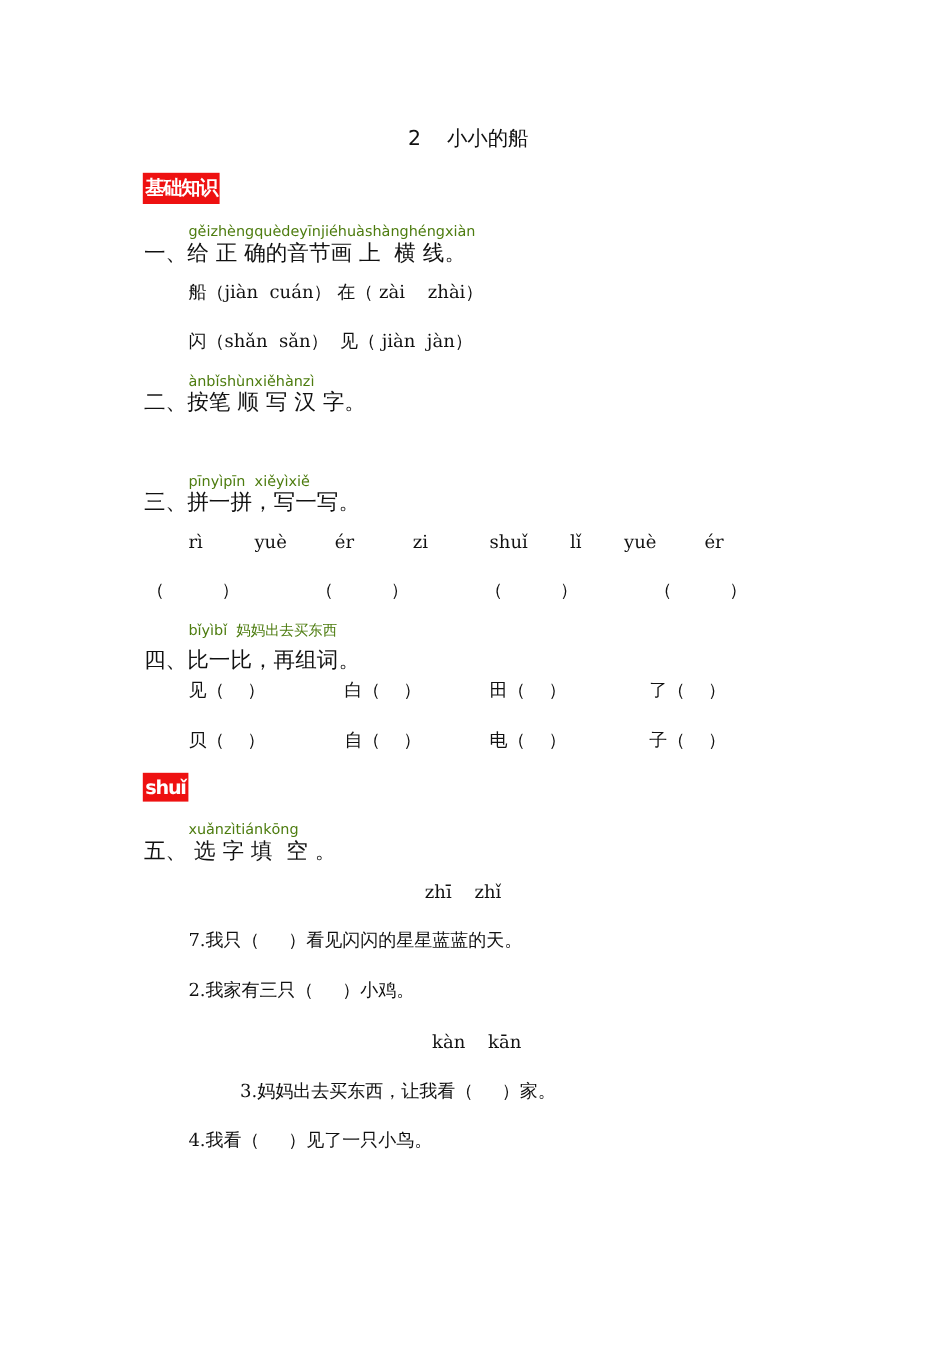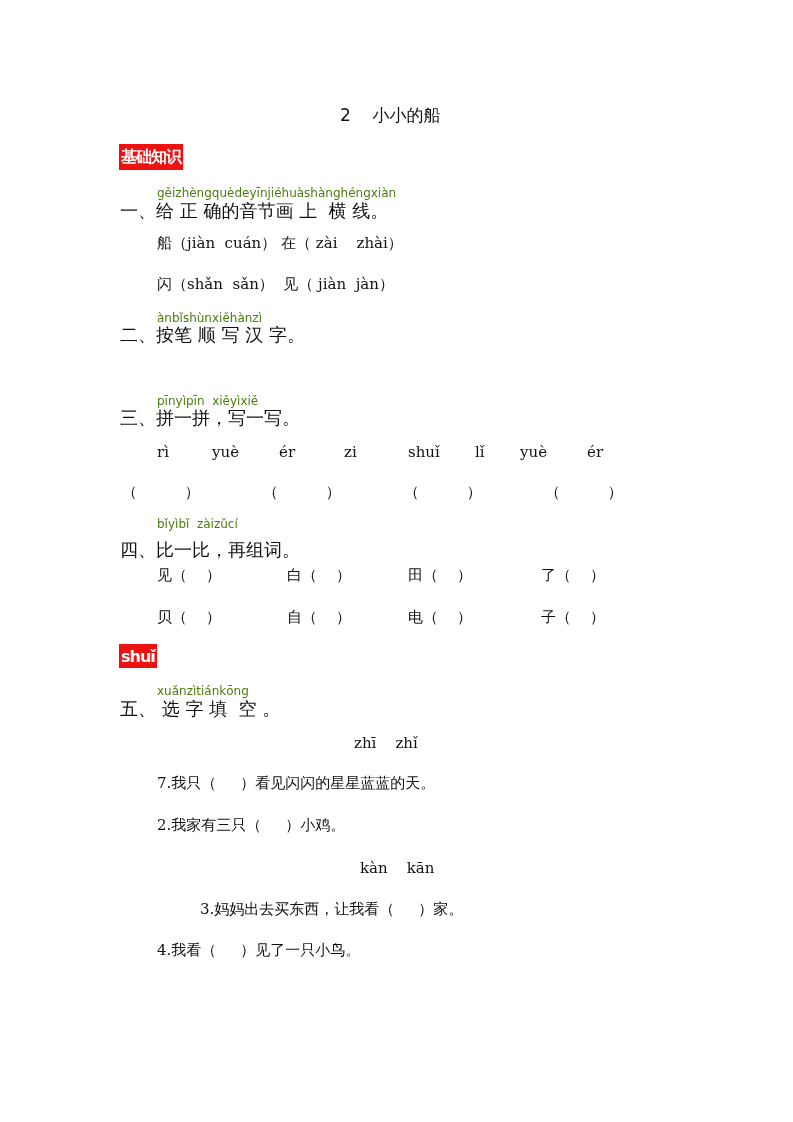--- a/index.html
+++ b/index.html
@@ -42,21 +42,21 @@
 <div class="abs line" style="left:344px; top:443px;">zi</div>
 <div class="abs line" style="left:408px; top:443px;">shuǐ</div>
 <div class="abs line" style="left:475px; top:443px;">lǐ</div>
 <div class="abs line" style="left:520px; top:443px;">yuè</div>
 <div class="abs line" style="left:587px; top:443px;">ér</div>
 <div class="abs line" style="left:122px; top:483px;">（          ）</div>
 <div class="abs line" style="left:263px; top:483px;">（          ）</div>
 <div class="abs line" style="left:404px; top:483px;">（          ）</div>
 <div class="abs line" style="left:545px; top:483px;">（          ）</div>
 
-<div class="abs py-small" style="left:157px; top:517px;">bǐyìbǐ  zàizǔcí</div>
+<div class="abs py-small" style="left:157px; top:517px;">bǐyìbǐ  妈妈出去买东西</div>
 <div class="abs q-head" style="left:120px; top:538px;">四、比一比，再组词。</div>
 <div class="abs line" style="left:157px; top:566px;">见（    ）</div>
 <div class="abs line" style="left:287px; top:566px;">白（    ）</div>
 <div class="abs line" style="left:408px; top:566px;">田（    ）</div>
 <div class="abs line" style="left:541px; top:566px;">了（    ）</div>
 <div class="abs line" style="left:157px; top:608px;">贝（    ）</div>
 <div class="abs line" style="left:287px; top:608px;">自（    ）</div>
 <div class="abs line" style="left:408px; top:608px;">电（    ）</div>
 <div class="abs line" style="left:541px; top:608px;">子（    ）</div>
 

